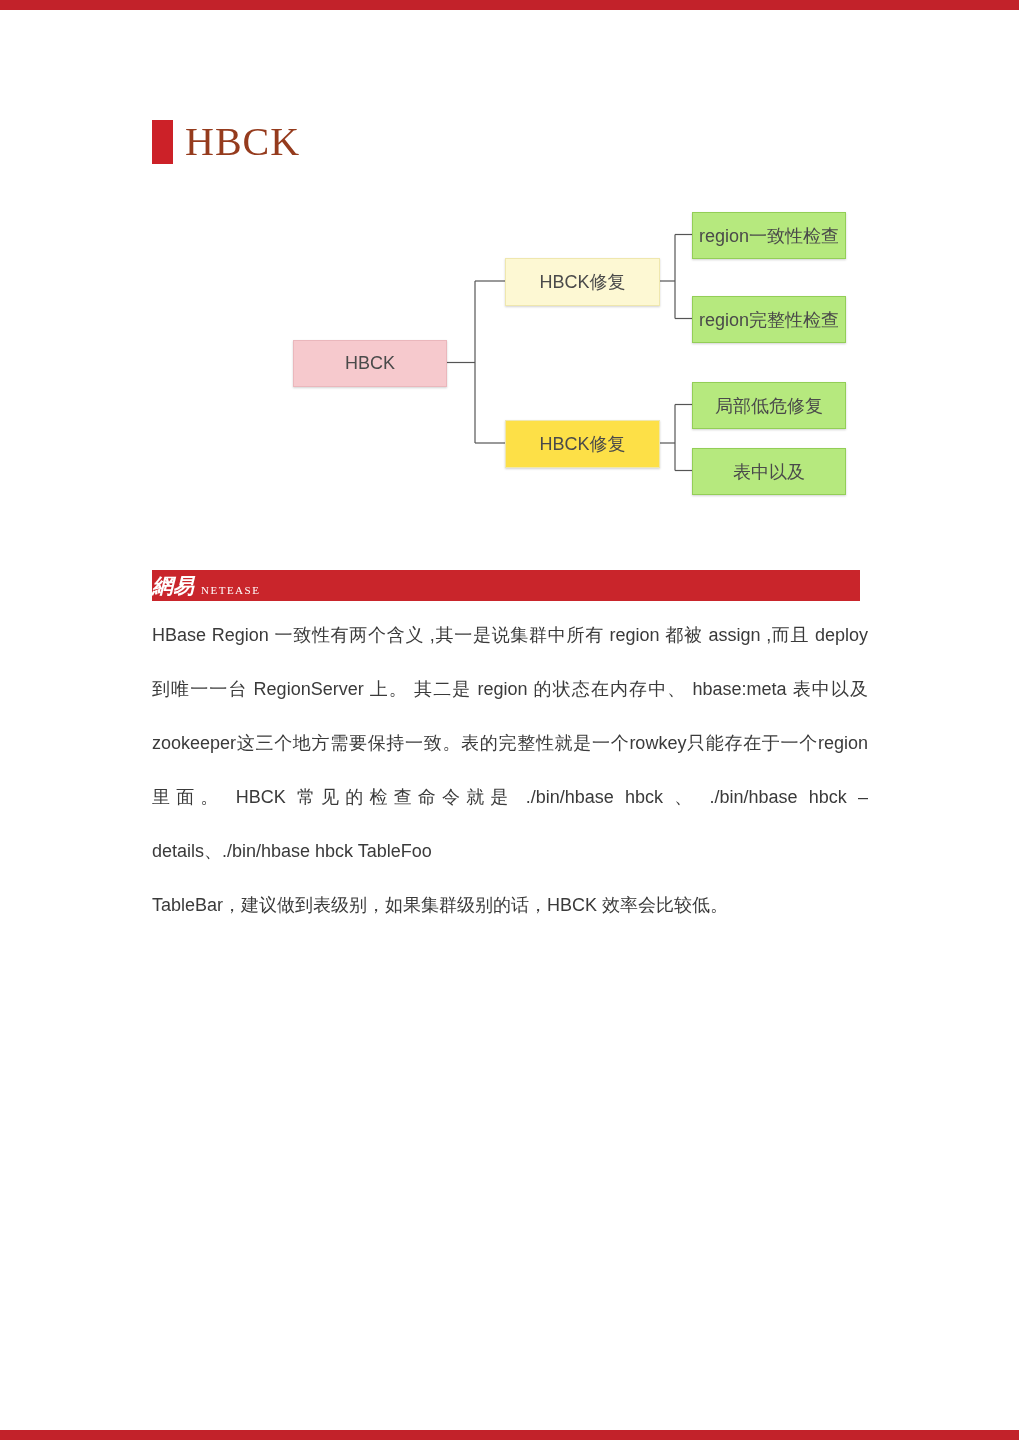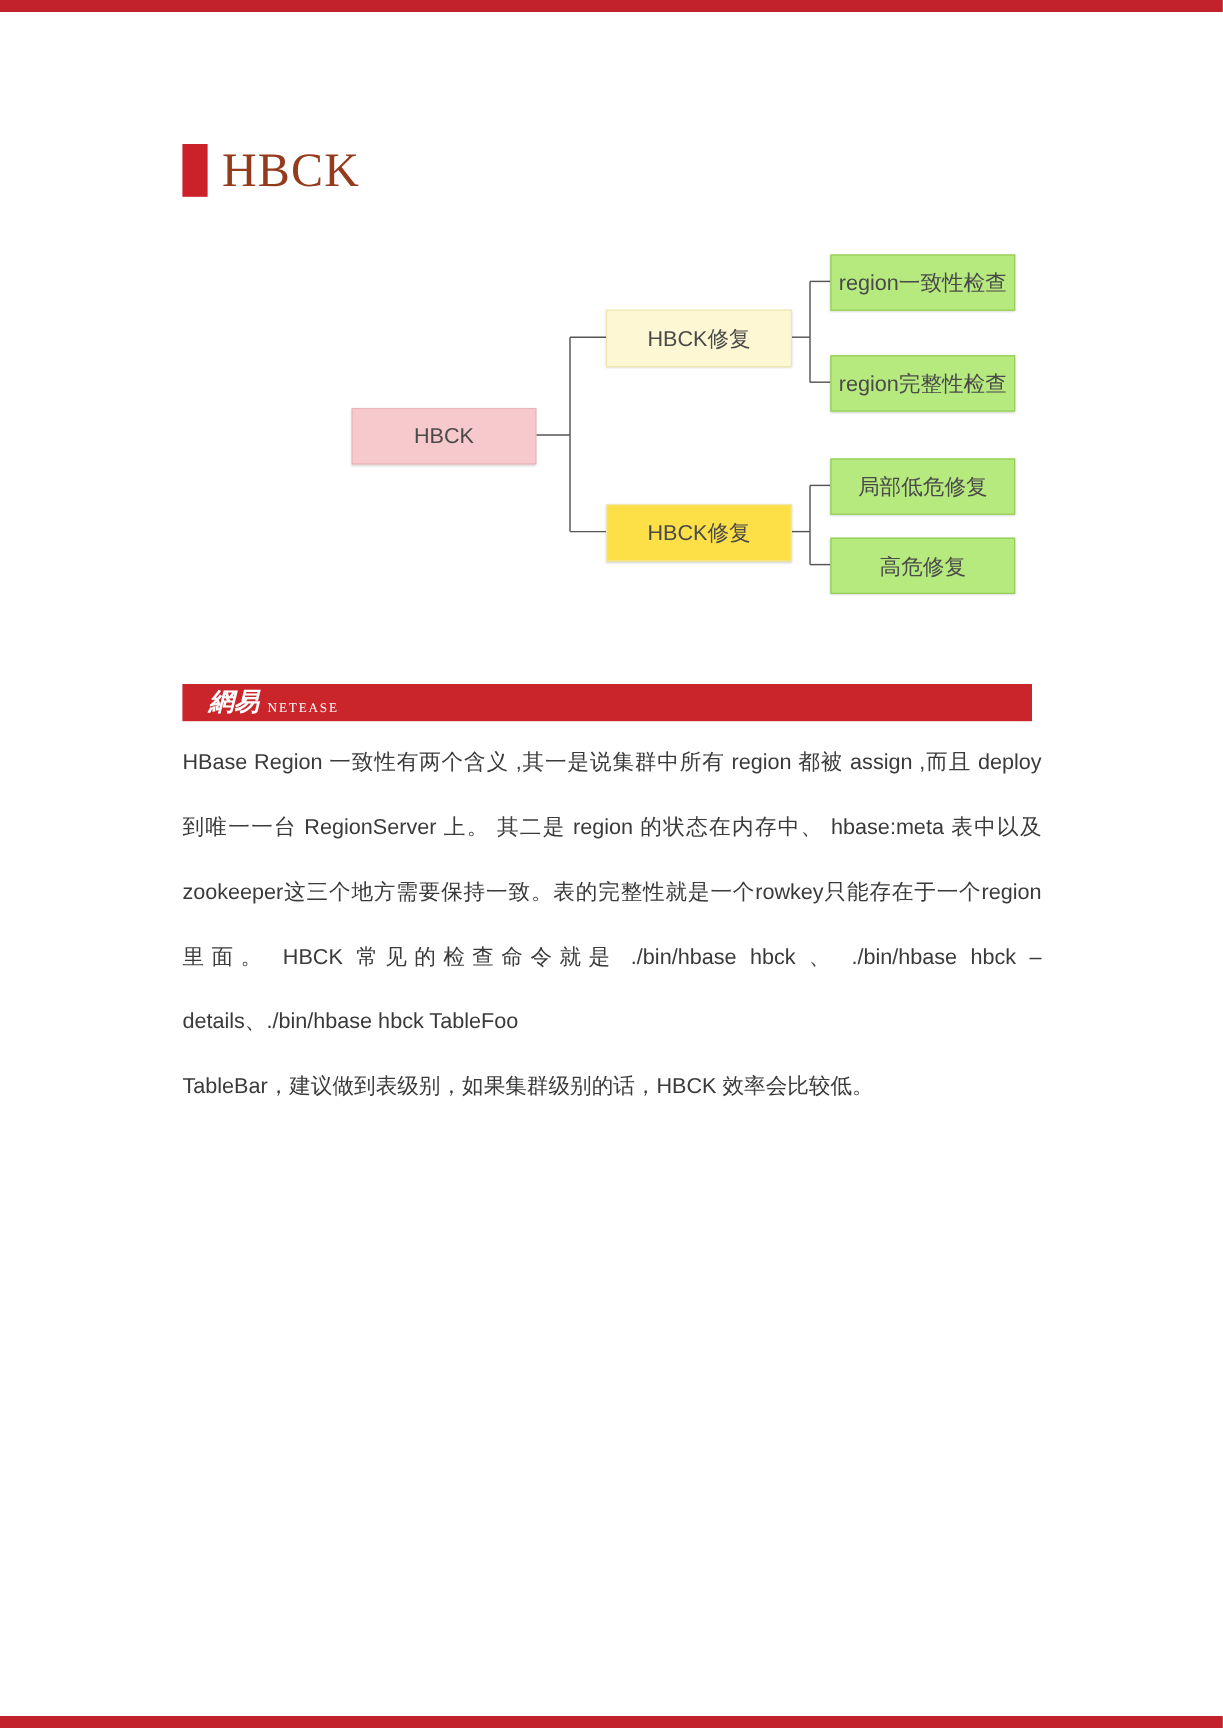--- a/index.html
+++ b/index.html
@@ -43,21 +43,21 @@
   .node.mid2{left:355px;top:220px;width:153px;height:46px;background:#fde047;border:1px solid #efe7ae;}
   .node.leaf{width:152px;height:45px;background:#b6e97e;border:1px solid #93ce57;}
   .node.leaf1{left:542px;top:12px;}
   .node.leaf2{left:542px;top:96px;}
   .node.leaf3{left:542px;top:182px;}
   .node.leaf4{left:542px;top:248px;}
 
   
   .banner{
     position:absolute;left:152px;top:570px;width:708px;height:31px;
-    background:#c9252b;display:flex;align-items:center;padding-left:22px;box-sizing:border-box;
+    background:#c9252b;display:flex;align-items:center;box-sizing:border-box;
   }
   .banner .logo-cjk{
     color:#ffffff;font-weight:bold;font-size:21px;font-style:italic;line-height:1;
   }
   .banner .logo-latin{
     color:#ffffff;font-size:11px;letter-spacing:1.5px;margin-left:7px;margin-top:8px;
     font-family:"Liberation Serif","DejaVu Serif",serif;font-weight:normal;
   }
 
   
@@ -99,21 +99,21 @@
       <path d="M525,204.5 L542,204.5"></path>
       <path d="M525,270.5 L542,270.5"></path>
     </g>
   </svg>
   <div class="node root">HBCK</div>
   <div class="node mid1">HBCK修复</div>
   <div class="node mid2">HBCK修复</div>
   <div class="node leaf leaf1">region一致性检查</div>
   <div class="node leaf leaf2">region完整性检查</div>
   <div class="node leaf leaf3">局部低危修复</div>
-  <div class="node leaf leaf4">高危修复</div>
+  <div class="node leaf leaf4">表中以及</div>
 </div>
 
 <div class="banner">
   <span class="logo-cjk">網易</span>
   <span class="logo-latin">NETEASE</span>
 </div>
 
 <div class="body-text">
   <p>HBase Region 一致性有两个含义 ,其一是说集群中所有 region 都被 assign ,而且 deploy 到唯一一台 RegionServer 上。 其二是 region 的状态在内存中、 hbase:meta 表中以及 zookeeper这三个地方需要保持一致。表的完整性就是一个rowkey只能存在于一个region 里面。 HBCK 常见的检查命令就是 ./bin/hbase hbck 、 ./bin/hbase hbck –details、./bin/hbase hbck TableFoo</p>
   <p>TableBar，建议做到表级别，如果集群级别的话，HBCK 效率会比较低。</p>

